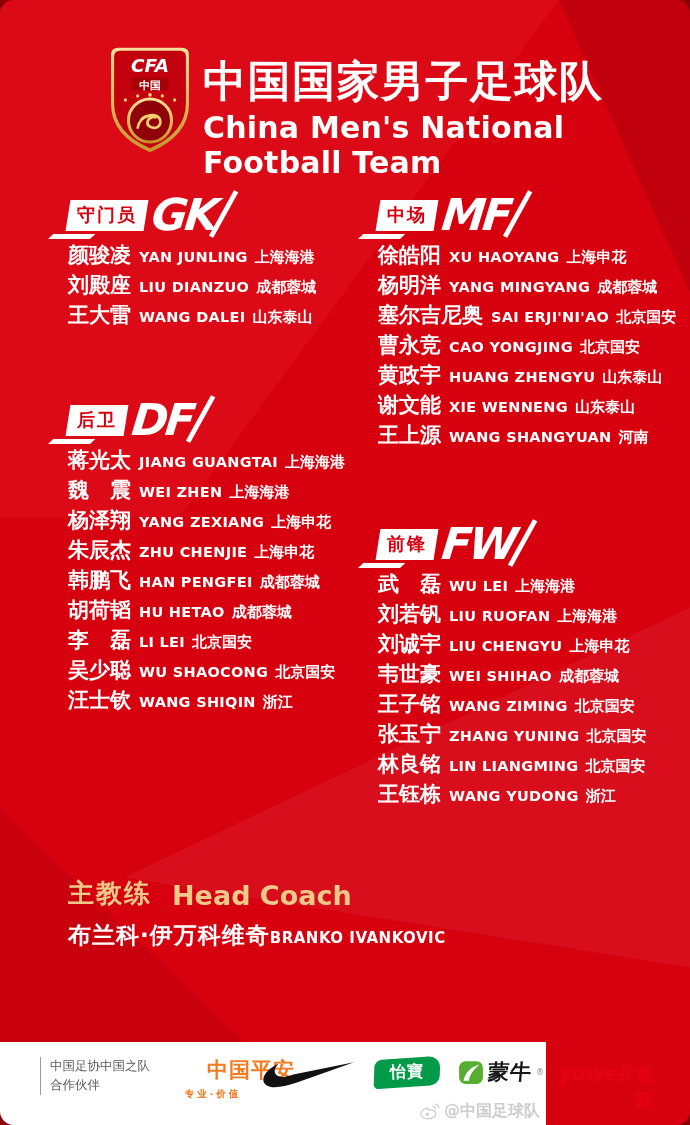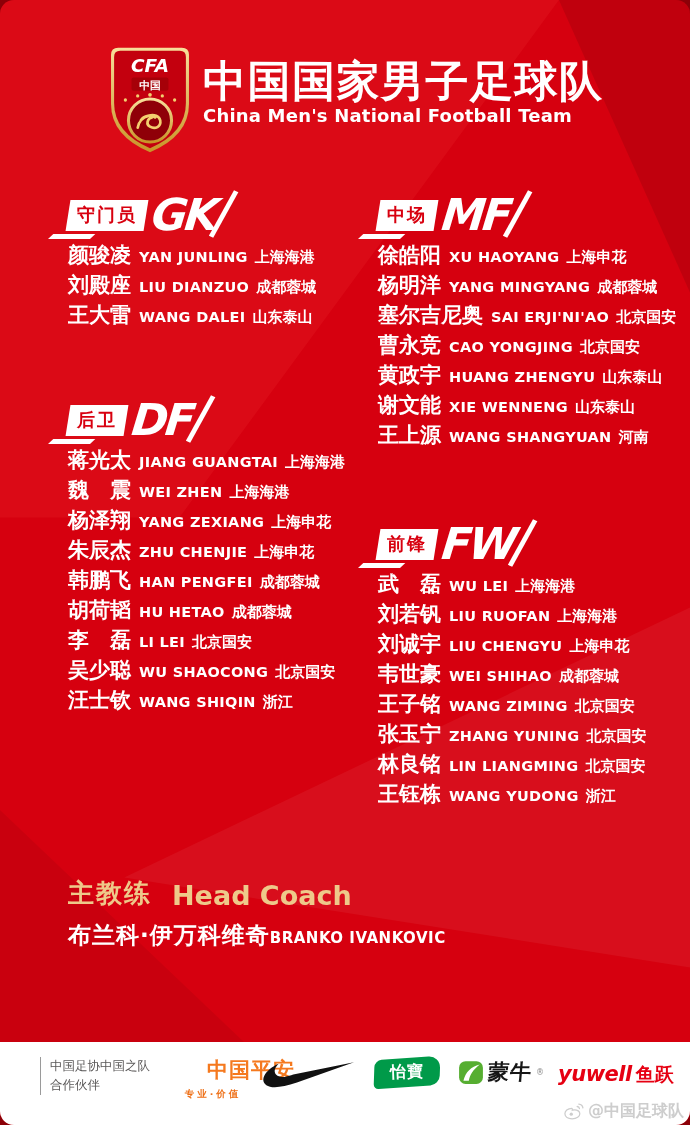--- a/index.html
+++ b/index.html
@@ -13,21 +13,21 @@
   .bg { position:absolute; inset:0; pointer-events:none; }
   .bg1 { background:rgba(255,70,70,0.14); clip-path:polygon(0 0,81% 0,26% 46%,0 46%); }
   .bg2 { background:rgba(0,0,0,0.10); clip-path:polygon(81% 0,100% 0,100% 26%); }
   .bg3 { background:rgba(255,255,255,0.055); clip-path:polygon(18% 78%,100% 54%,100% 86%); }
   .bg4 { background:rgba(0,0,0,0.06); clip-path:polygon(0 72%,48% 100%,0 100%); }
 
   
   .logo { position:absolute; left:110px; top:46px; width:80px; height:108px; }
   .titles { position:absolute; left:203px; top:58px; }
   .title-cn { font-size:43px; font-weight:800; letter-spacing:1.5px; line-height:1.1; }
-  .title-en { font-size:18px; font-weight:800; letter-spacing:0.2px; }
+  .title-en { font-size:30px; font-weight:800; margin-top:5px; letter-spacing:0.2px; }
 
   
   .sec { position:absolute; width:312px; }
   .sec-gk { left:68px;  top:193px; }
   .sec-df { left:68px;  top:398px; }
   .sec-mf { left:378px; top:193px; }
   .sec-fw { left:378px; top:522px; }
   .sec-header { display:flex; align-items:flex-end; height:38px; margin-bottom:10px; position:relative; }
   .sec-box { position:relative; background:#fff; transform:skewX(-9deg); padding:3px 9px 4px; align-self:flex-end; }
   .sec-box .cn { display:inline-block; transform:skewX(9deg); color:#d8000f; font-size:18px; font-weight:800; letter-spacing:2px; white-space:nowrap; }
@@ -42,21 +42,21 @@
   
   .coach { position:absolute; left:68px; top:876px; }
   .coach-line1 { display:flex; align-items:flex-end; gap:20px; color:#eec98a; }
   .coach-cn { font-size:26px; font-weight:800; letter-spacing:2px; }
   .coach-en { font-size:27px; font-weight:800; }
   .coach-line2 { margin-top:9px; display:flex; align-items:baseline; gap:0; }
   .coach-name-cn { font-size:23px; font-weight:800; letter-spacing:1px; }
   .coach-name-en { font-size:15px; font-weight:700; letter-spacing:0.5px; }
 
   
-  .footer { position:absolute; left:0; top:1042px; width:690px; height:83px; background:#fff; color:#595757; }
+  .footer { position:absolute; left:0; top:1042px; width:546px; height:83px; background:#fff; color:#595757; }
   .partner { position:absolute; left:40px; top:15px; border-left:1px solid #9a9a9a; padding-left:9px; font-size:12.5px; line-height:1.5; }
   .pingan { position:absolute; left:166px; top:14px; width:94px; text-align:center; color:#f5791e; }
   .pingan-name { font-size:21px; font-weight:800; letter-spacing:1px; white-space:nowrap;margin-left:41px; }
   .pingan-tag { font-size:9.5px; font-weight:700; letter-spacing:3px; color:#ee6f16; margin-top:4px; }
   .nike { position:absolute; left:262px; top:20px; }
   .yibao { position:absolute; left:374px; top:16px; }
   .yibao-flag { width:66px; height:29px; background:#009a49; border-radius:7px 12px 9px 5px; transform:rotate(-4deg) skewX(-6deg); display:flex; align-items:center; justify-content:center; }
   .yibao-flag .t { color:#fff; font-size:16px; font-weight:800; transform:skewX(6deg) rotate(2deg); letter-spacing:1px; }
   .yibao .reg, .mengniu .reg { font-size:8px; color:#8a8a8a; vertical-align:top; }
   .mengniu { position:absolute; left:458px; top:16px; display:flex; align-items:center; gap:4px; }

